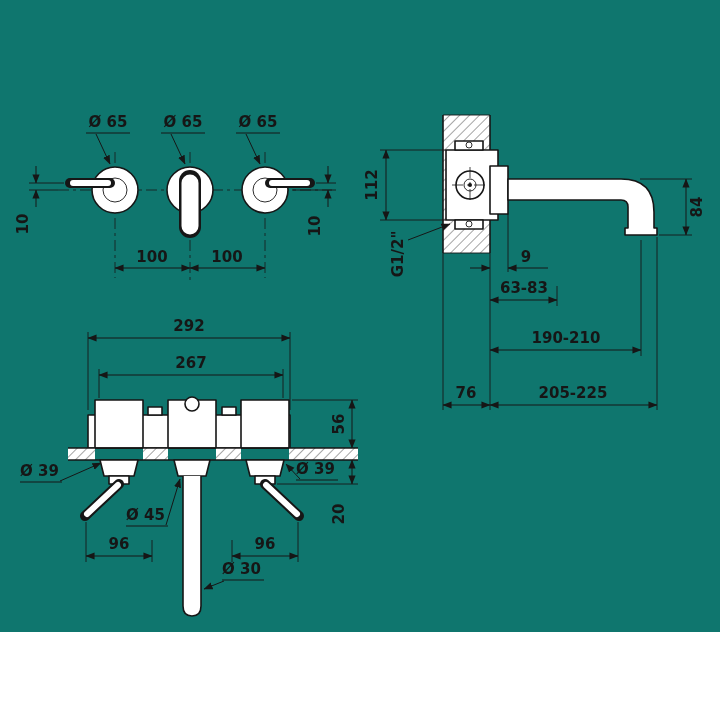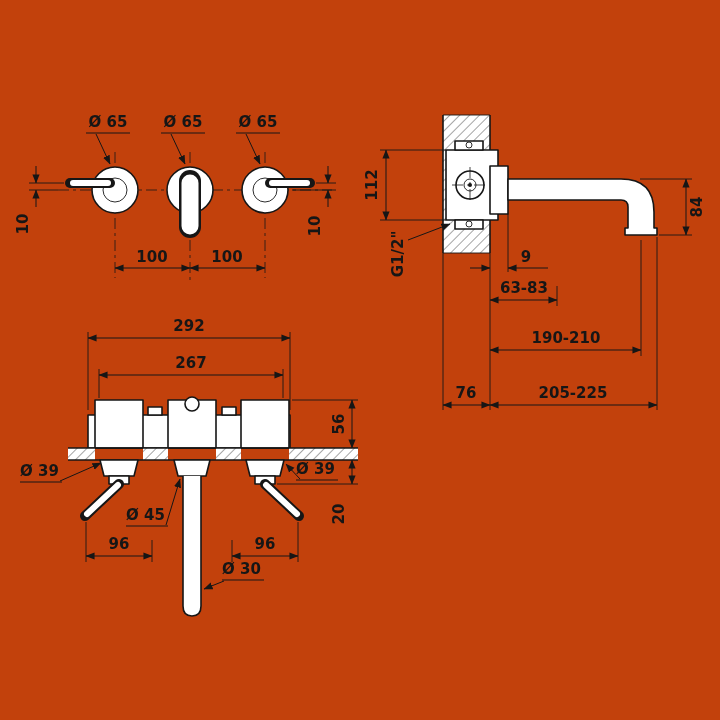--- a/index.html
+++ b/index.html
@@ -1,16 +1,16 @@
 <!DOCTYPE html>
 <html><head>
 <meta charset="utf-8">
 <style>
   html,body{margin:0;padding:0;background:#ffffff;}
-  .wrap{width:720px;height:720px;position:relative;background:#c2410c;overflow:hidden;}
+  .wrap{width:720px;height:632px;position:relative;background:#0f766e;overflow:hidden;}
   svg{display:block;}
   .dim{font-family:"DejaVu Sans", sans-serif;font-size:15px;font-weight:bold;fill:#161616;}
   .ol{fill:#ffffff;stroke:#161616;stroke-width:1.6;stroke-linejoin:round;}
   .ln{stroke:#161616;stroke-width:1.6;fill:none;stroke-linejoin:round;}
   .dl{stroke:#161616;stroke-width:1;fill:none;}
   .xl{stroke:#161616;stroke-width:0.9;fill:none;}
   .cl{stroke:#161616;stroke-width:0.8;fill:none;stroke-dasharray:11 4 3 4;}
   .rodB{stroke:#161616;stroke-linecap:round;fill:none;}
   .rodW{stroke:#ffffff;stroke-linecap:round;fill:none;}
 </style>

